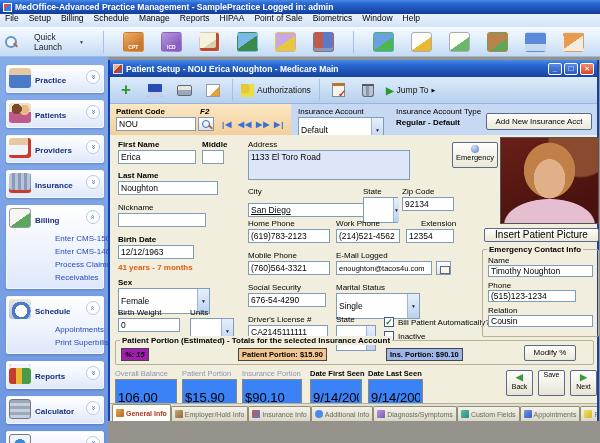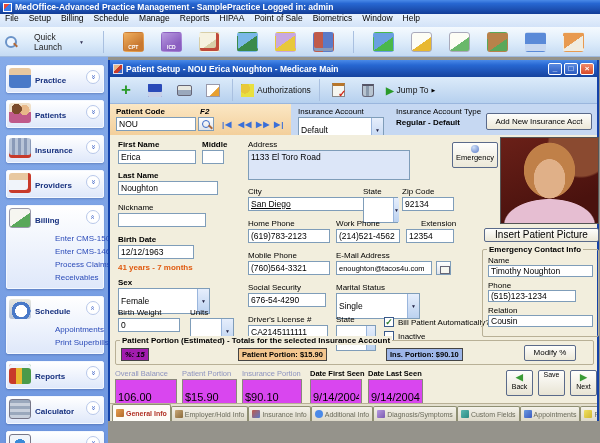--- a/index.html
+++ b/index.html
@@ -125,21 +125,21 @@
   .fieldset{position:absolute;border:1px solid #b8b096;border-radius:2px;}
   .legend{position:absolute;top:-5px;left:4px;background:#f2eedd;font-size:8px;font-weight:bold;padding:0 2px;white-space:nowrap;}
   .mailbtn{position:absolute;width:15px;height:14px;background:linear-gradient(180deg,#fff,#dfe3ea);border:1px solid #7f9db9;}
   .mailbtn::before{content:"";position:absolute;left:3px;top:4px;width:8px;height:6px;background:#f6f6f0;border:1px solid #667;}
 
   .portion{position:relative;height:27px;}
   .pbox{position:absolute;border:1px solid #444;font-size:7.5px;font-weight:bold;padding:1px 3px;white-space:nowrap;}
   .statusrow{position:relative;height:37px;}
   .stlabel{position:absolute;font-size:7.5px;color:#8d93bf;white-space:nowrap;}
   .stlabel.dk{color:#000;font-weight:bold;}
-  .stinp{position:absolute;border:1px solid #8a887c;background:#d946ef;font-size:11px;padding:17px 2px;height:13px;}
+  .stinp{position:absolute;border:1px solid #8a887c;background:#3b82f6;font-size:13px;padding:17px 2px;height:13px;}
   .navbtn{position:absolute;width:27px;height:26px;background:linear-gradient(180deg,#fefefc,#e8e4d4);border:1px solid #5a6a8a;border-radius:2px;text-align:center;}
   .navbtn .g{font-size:9px;color:#3a9b35;font-weight:bold;line-height:12px;display:block;}
   .navbtn .t{font-size:7px;color:#000;display:block;line-height:8px;}
   .navbtn .disk2{width:10px;height:9px;margin:2px auto 1px;background:#8a96b8;box-shadow:inset 0 -3px 0 #e8e8e0;}
 
   .tabbar{position:relative;height:18px;background:#e4e0cf;border-top:1px solid #b8b096;display:flex;align-items:flex-end;overflow:hidden;padding-left:2px;}
   .tab{height:15px;display:flex;align-items:center;gap:2px;padding:0 3px;border:1px solid #8f8f73;border-bottom:0;
     border-radius:2px 2px 0 0;background:linear-gradient(180deg,#f4f2ea,#dcd8c8);font-size:7px;color:#6a6a5a;white-space:nowrap;flex:0 0 auto;}
   .tab.active{background:#fdfcf6;color:#b03224;font-weight:bold;height:17px;}
   .tico{width:8px;height:8px;border-radius:1px;flex:0 0 auto;}
@@ -217,27 +217,27 @@
         <div class="sb-ico si-practice"></div>
         <span class="sb-label">Practice</span>
         <div class="sb-chev"><span class="cdown">»</span></div>
       </div>
       <div class="sb-sec">
         <div class="sb-ico si-patients"></div>
         <span class="sb-label">Patients</span>
         <div class="sb-chev"><span class="cdown">»</span></div>
       </div>
       <div class="sb-sec">
+        <div class="sb-ico si-providers"></div>
+        <span class="sb-label">Providers</span>
+        <div class="sb-chev"><span class="cdown">»</span></div>
+      </div>
+      <div class="sb-sec">
         <div class="sb-ico si-insurance"></div>
         <span class="sb-label">Insurance</span>
-        <div class="sb-chev"><span class="cdown">»</span></div>
-      </div>
-      <div class="sb-sec">
-        <div class="sb-ico si-providers"></div>
-        <span class="sb-label">Providers</span>
         <div class="sb-chev"><span class="cdown">»</span></div>
       </div>
       <div class="sb-sec">
         <div class="sb-ico si-billing"></div>
         <span class="sb-label">Billing</span>
         <div class="sb-chev"><span class="cup">»</span></div>
         <div class="sb-items">
           <div class="sb-item">Enter CMS-1500</div>
           <div class="sb-item">Enter CMS-1460</div>
           <div class="sb-item">Process Claims</div>
@@ -358,37 +358,37 @@
         <input class="inp" style="left: 8px; top: 183px; width: 62px;" readonly="" value="0">
         <span class="abs f8" style="left:80px;top:173px;">Units</span>
         <div class="cmb" style="left:80px;top:183px;width:44px;">
           <span class="cmb-t"></span>
           <span class="cmb-a">▼</span>
         </div>
 
         <span class="abs f8" style="left:138px;top:5px;">Address</span>
         <div class="ta" style="left:138px;top:15px;width:162px;height:30px;">1133 El Toro Road</div>
         <span class="abs f8" style="left:138px;top:52px;">City</span>
-        <input class="inp" style="left: 138px; top: 62px; width: 119px; text-decoration: underline;" readonly="" value="San Diego">
+        <input class="inp" style="left: 138px; top: 68px; width: 119px; text-decoration: underline;" readonly="" value="San Diego">
         <span class="abs f8" style="left:253px;top:52px;">State</span>
         <div class="cmb" style="left:253px;top:62px;width:35px;">
           <span class="cmb-t">CA</span>
           <span class="cmb-a">▼</span>
         </div>
         <span class="abs f8" style="left:292px;top:52px;">Zip Code</span>
         <input class="inp" style="left: 292px; top: 62px; width: 52px;" readonly="" value="92134">
         <span class="abs f8" style="left:138px;top:84px;">Home Phone</span>
         <input class="inp" style="left: 138px; top: 94px; width: 82px;" readonly="" value="(619)783-2123">
         <span class="abs f8" style="left:226px;top:84px;">Work Phone</span>
         <input class="inp" style="left: 226px; top: 94px; width: 64px;" readonly="" value="(214)521-4562">
         <span class="abs f8" style="left:296px;top:84px;margin-left:15px;">Extension</span>
         <input class="inp" style="left: 296px; top: 94px; width: 48px;" readonly="" value="12354">
         <span class="abs f8" style="left:138px;top:116px;">Mobile Phone</span>
         <input class="inp" style="left: 138px; top: 126px; width: 82px;" readonly="" value="(760)564-3321">
-        <span class="abs f8" style="left:226px;top:116px;">E-Mail Address</span>
+        <span class="abs f8" style="left:226px;top:116px;">E-Mail Logged</span>
         <input class="inp" style="left: 226px; top: 126px; width: 96px; font-size: 7.5px;" readonly="" value="enoughton@tacos4u.com">
         <div class="mailbtn" style="left:326px;top:126px;"></div>
         <span class="abs f8" style="left:138px;top:148px;">Social Security</span>
         <input class="inp" style="left: 138px; top: 158px; width: 78px;" readonly="" value="676-54-4290">
         <span class="abs f8" style="left:226px;top:148px;">Marital Status</span>
         <div class="cmb" style="left:226px;top:158px;width:84px;">
           <span class="cmb-t">Single</span>
           <span class="cmb-a">▼</span>
         </div>
         <span class="abs f8" style="left:138px;top:180px;">Driver's License #</span>

